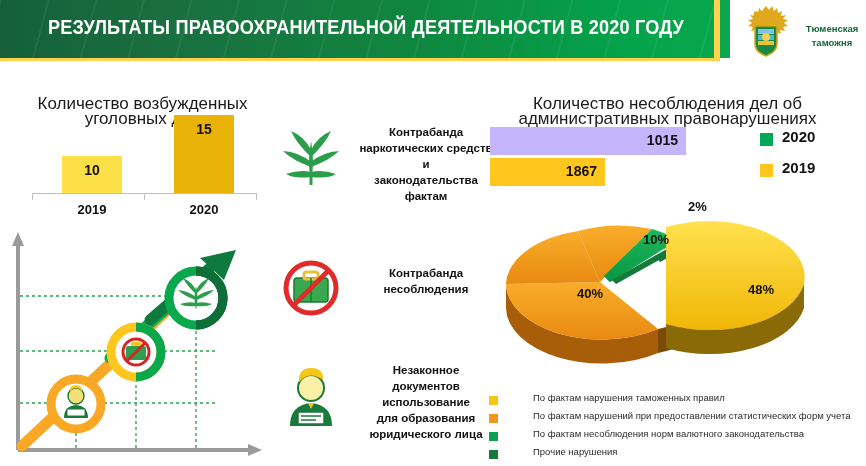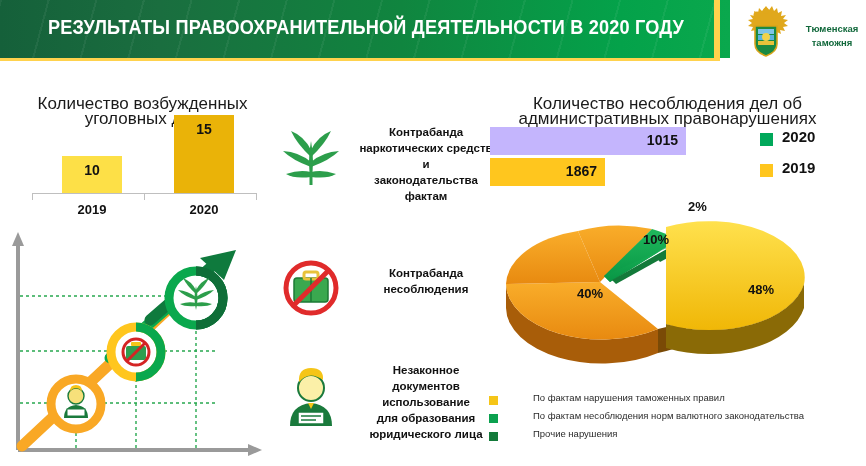--- a/index.html
+++ b/index.html
@@ -303,20 +303,24 @@
   <div class="pie-lbl" id="pl10">10%</div>
   <div class="pie-lbl" id="pl2">2%</div>
 </div>
 
 <div class="pie-legend">
   <div class="pli">
     <span class="psw" style="background:#f5c518"></span>
     <span class="plb">По фактам нарушения таможенных правил</span>
   </div>
   <div class="pli">
+    <span class="psw" style="background:#f0981e"></span>
+    <span class="plb">По фактам нарушений при предоставлении статистических форм учета</span>
+  </div>
+  <div class="pli">
     <span class="psw" style="background:#0ba14f"></span>
     <span class="plb">По фактам несоблюдения норм валютного законодательства</span>
   </div>
   <div class="pli">
     <span class="psw" style="background:#137a3a"></span>
     <span class="plb">Прочие нарушения</span>
   </div>
 </div>
 
 </body></html>

